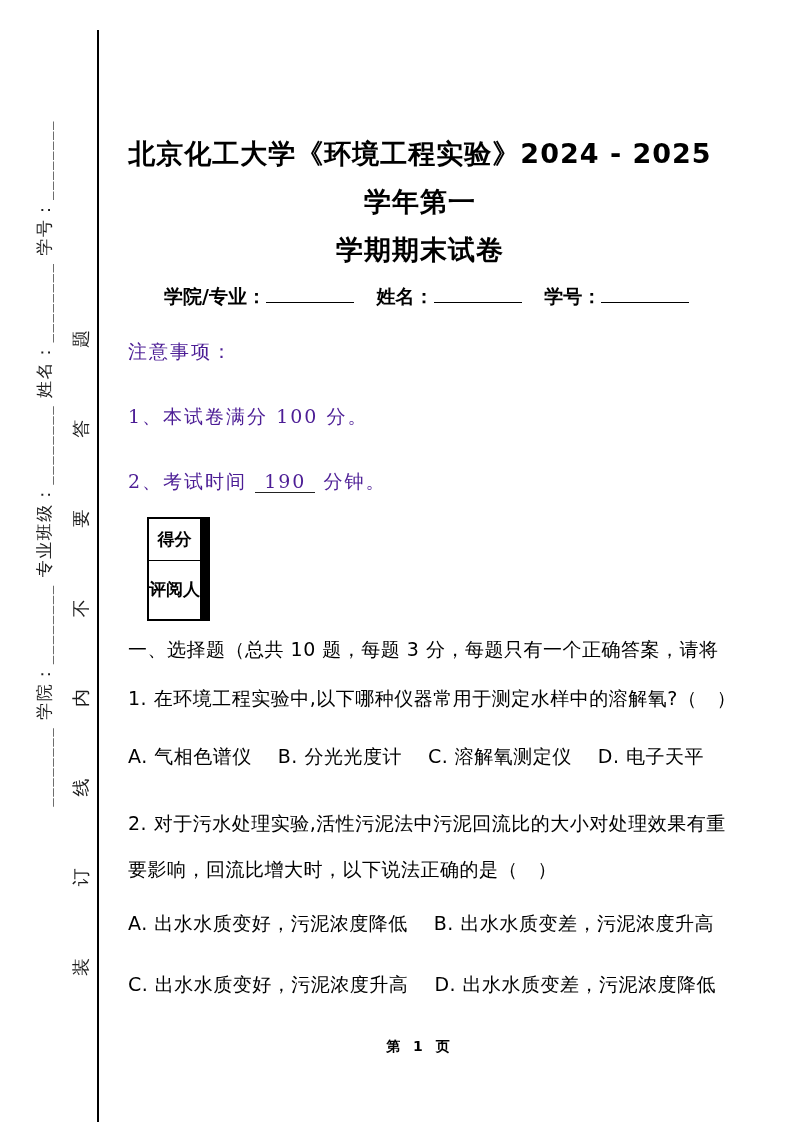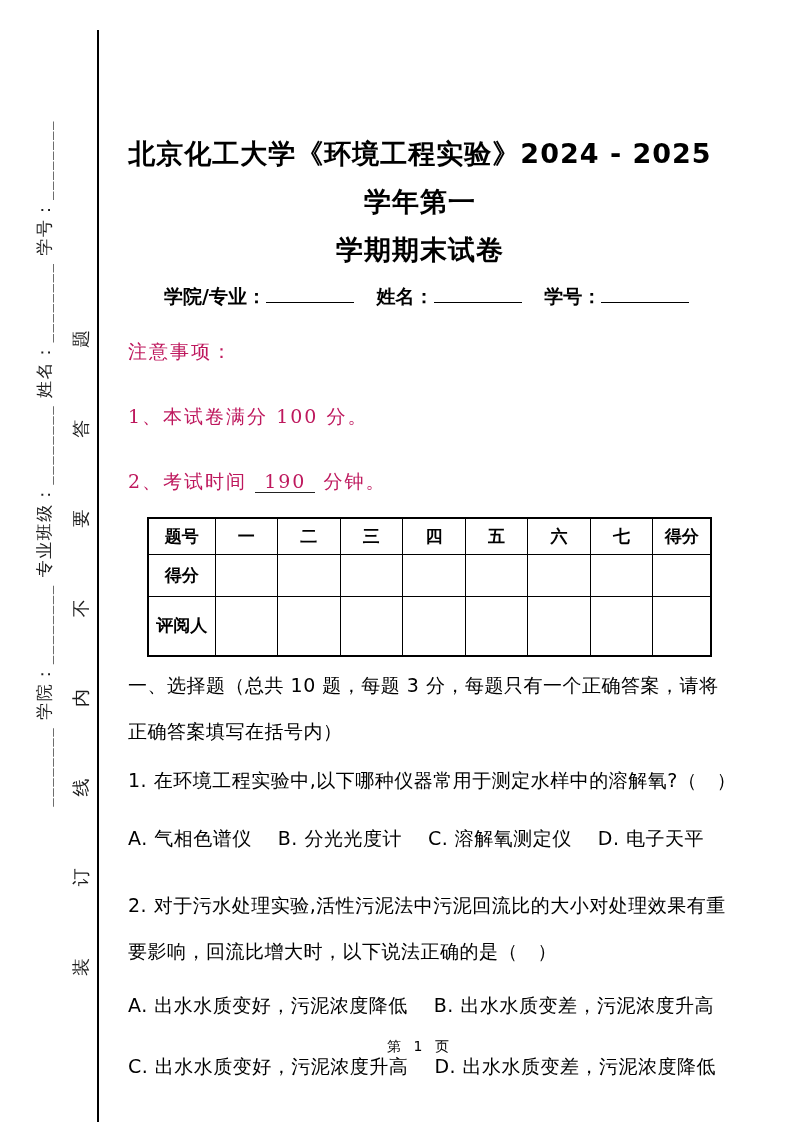--- a/index.html
+++ b/index.html
@@ -67,21 +67,21 @@
     display: inline-block;
     width: 88px; height: 19px;
     border-bottom: 1.5px solid #000;
     vertical-align: baseline;
   }
 
   .notice {
     font-family: "DejaVu Serif", serif;
     font-size: 19px;
     line-height: 44px;
-    color: #be185d;
+    color: #4c1d95;
     letter-spacing: 2px;
   }
   .notice-heading { margin-top: 11px; }
   .notice-item { margin-top: 21px; }
   .u-blank {
     border-bottom: 1.5px solid #222;
     padding: 0 9px;
   }
 
   table.score-table {
@@ -119,21 +119,21 @@
   .q2-stem1 { margin-top: 21px; }
   .q2-stem2 { margin-top: 0; }
   .q2-options1 { margin-top: 8px; }
   .q2-options2 { margin-top: 15px; }
 
   .page-footer {
     position: absolute;
     left: 128px; top: 1038px;
     width: 584px;
     text-align: center;
-    font-weight: normal;
+    font-weight: bold;
     font-size: 14px;
     letter-spacing: 4px;
   }
 </style>
 </head>
 <body>
 
 <div class="vert seal-fields">________ 学院：________ 专业班级：________ 姓名：________ 学号：________</div>
 
 <div class="vert seal-binding">装 订 线 内 不 要 答 题</div>
@@ -163,31 +163,20 @@
   <div class="notice notice-item">1、本试卷满分 100 分。</div>
 
   <div class="notice notice-item">
     <span>2、考试时间</span>
     <span class="u-blank">190</span>
     <span>分钟。</span>
   </div>
 
   <table class="score-table">
     <tbody>
-        <tr class="st-row-head">
-      <th class="st-col0">题号</th>
-      <th class="st-col">一</th>
-      <th class="st-col">二</th>
-      <th class="st-col">三</th>
-      <th class="st-col">四</th>
-      <th class="st-col">五</th>
-      <th class="st-col">六</th>
-      <th class="st-col">七</th>
-      <th class="st-col8">得分</th>
-    </tr>
     <tr class="st-row-score">
       <th>得分</th>
       <td></td>
       <td></td>
       <td></td>
       <td></td>
       <td></td>
       <td></td>
       <td></td>
       <td></td>
@@ -201,21 +190,20 @@
       <td></td>
       <td></td>
       <td></td>
       <td></td>
     </tr>
   </tbody>
     </table>
 
   <div class="para section-line1">一、选择题（总共 10 题，每题 3 分，每题只有一个正确答案，请将</div>
 
-  <div class="para section-line2">正确答案填写在括号内）</div>
 
   <div class="para q1-stem">1. 在环境工程实验中,以下哪种仪器常用于测定水样中的溶解氧?（　）</div>
 
   <div class="para q1-options">A. 气相色谱仪　 B. 分光光度计　 C. 溶解氧测定仪　 D. 电子天平</div>
 
   <div class="para q2-stem1">2. 对于污水处理实验,活性污泥法中污泥回流比的大小对处理效果有重</div>
 
   <div class="para q2-stem2">要影响，回流比增大时，以下说法正确的是（　）</div>
 
   <div class="para q2-options1">A. 出水水质变好，污泥浓度降低　 B. 出水水质变差，污泥浓度升高</div>

